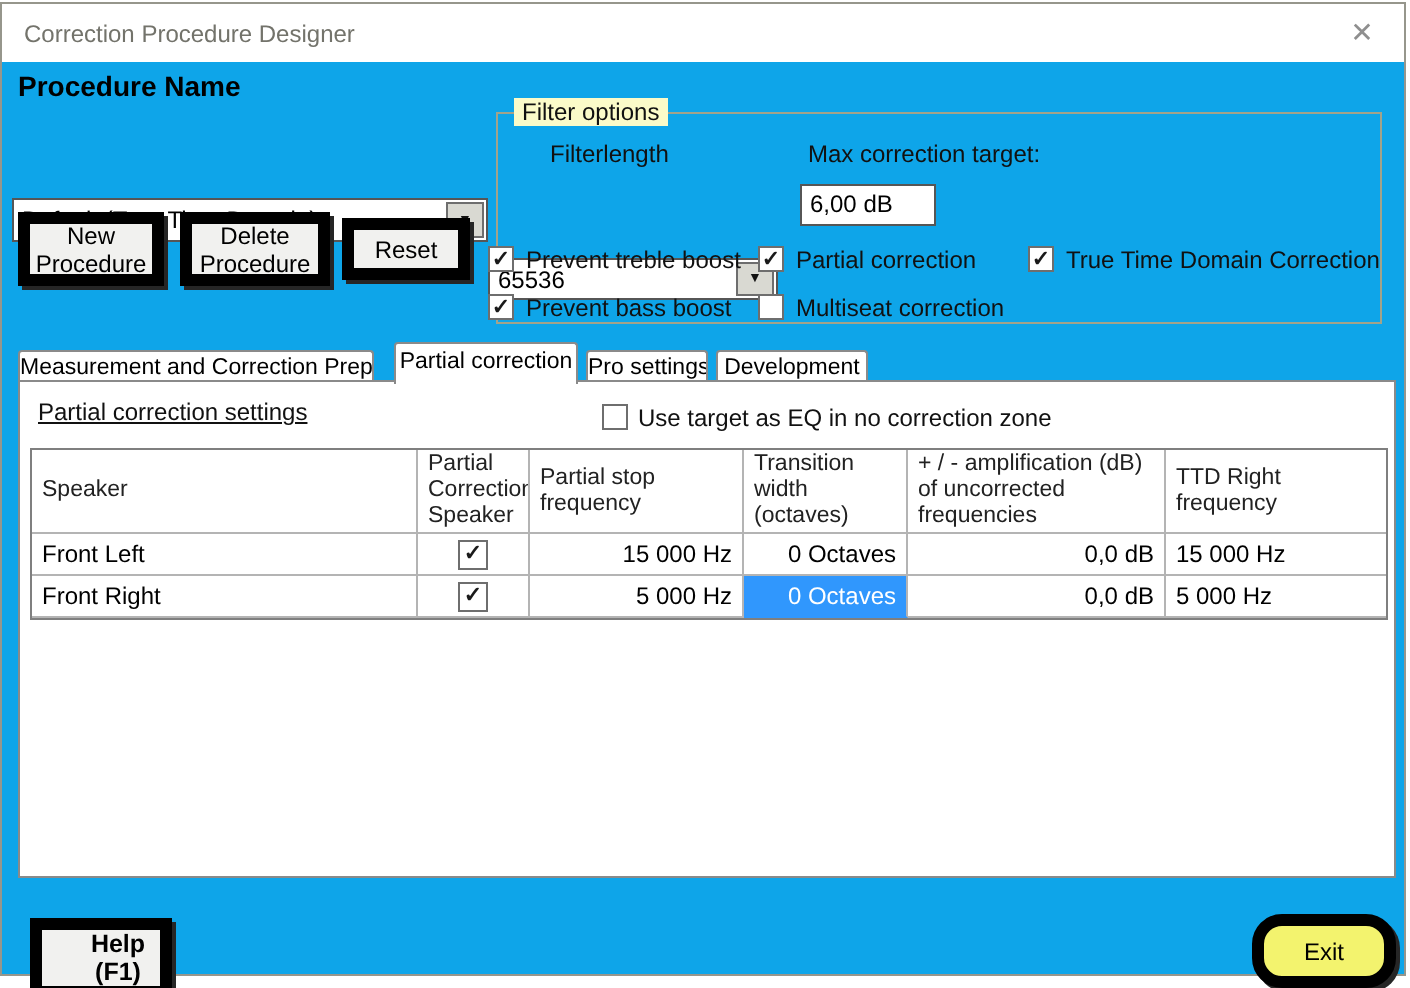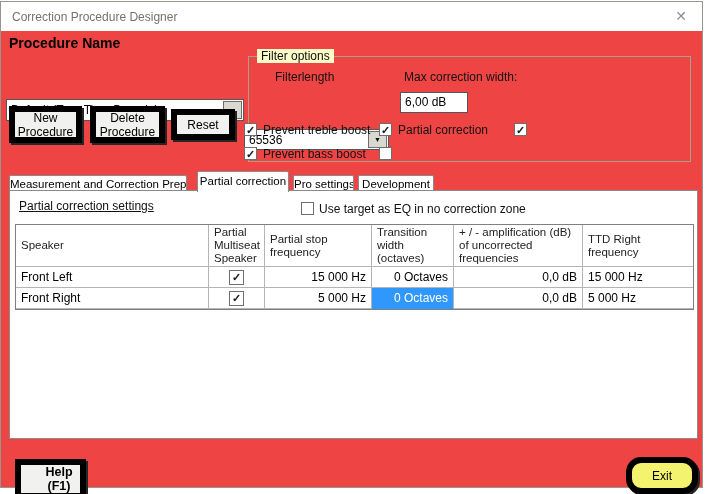--- a/index.html
+++ b/index.html
@@ -4,21 +4,21 @@
 <style>
   html,body{margin:0;padding:0;}
   body{
     width:705px;height:494px;position:relative;background:#ffffff;
     font-family:"Liberation Sans", sans-serif;color:#000;
     -webkit-font-smoothing:antialiased;
   }
   .abs{position:absolute;box-sizing:border-box;}
 
   
-  .window{left:0px;top:1px;width:703px;height:487px;background:#ef4444;border:1px solid #96968C;}
+  .window{left:0px;top:1px;width:703px;height:487px;background:#0ea5e9;border:1px solid #96968C;}
   .titlebar{left:0;top:0;width:100%;height:29px;background:#ffffff;}
   .title-text{left:11px;top:8px;font-size:12px;color:#73736B;white-space:nowrap;}
   .close-btn{right:10px;top:5px;width:22px;height:19px;text-align:center;line-height:19px;
     font-size:14px;color:#8F8F8F;cursor:default;}
 
   
   .lbl{font-size:12px;color:#111;white-space:nowrap;}
   .bold-head{left:8px;top:33px;font-size:14px;font-weight:bold;color:#000;}
 
   
@@ -97,69 +97,71 @@
   </div>
   <div class="abs groupbox" style="left:247px;top:54px;width:443px;height:106px;">
     <span class="legend">Filter options</span>
   </div>
 
   <div class="abs btn" style="left:170px;top:93px;width:64px;height:31px;">
     <span>Reset</span>
   </div>
 
   <span class="abs lbl" style="left:274px;top:68px;">Filterlength</span>
-  <span class="abs lbl" style="left:403px;top:68px;">Max correction width:</span>
+  <span class="abs lbl" style="left:403px;top:68px;">Max correction target:</span>
 
   <div class="abs combo" style="left:243px;top:90px;width:145px;height:21px;">
     <span class="val">65536</span>
     <span class="arrow-btn">▼</span>
   </div>
   <div class="abs textbox" style="left:399px;top:90px;width:68px;height:21px;">6,00 dB</div>
 
   <div class="abs cb" style="left:243px;top:121px;">
     <span>✓</span>
   </div>
   <span class="abs lbl" style="left:262px;top:121px;">Prevent treble boost</span>
 
   <div class="abs cb" style="left:378px;top:121px;">
     <span>✓</span>
   </div>
   <span class="abs lbl" style="left:397px;top:121px;">Partial correction</span>
 
   <div class="abs cb" style="left:513px;top:121px;">
     <span>✓</span>
   </div>
+  <span class="abs lbl" style="left:532px;top:121px;">True Time Domain Correction</span>
 
   <div class="abs cb" style="left:243px;top:145px;">
     <span>✓</span>
   </div>
   <span class="abs lbl" style="left:262px;top:145px;">Prevent bass boost</span>
 
   <div class="abs cb" style="left:378px;top:145px;">
     <span></span>
   </div>
+  <span class="abs lbl" style="left:397px;top:145px;">Multiseat correction</span>
 
   <div class="abs tab" style="left:8px;width:178px;">Measurement and Correction Prep</div>
   <div class="abs tab active" style="left:196px;width:92px;">Partial correction</div>
   <div class="abs tab" style="left:292px;width:61px;">Pro settings</div>
   <div class="abs tab" style="left:357px;width:76px;">Development</div>
 
   <div class="abs panel"></div>
 
   <span class="abs section-title">Partial correction settings</span>
 
   <div class="abs cb z4" style="left:300px;top:200px;">
     <span></span>
   </div>
   <span class="abs lbl z4" style="left:318px;top:200px;">Use target as EQ in no correction zone</span>
 
   <div class="abs grid">
     <div style="display:contents;" class="head">
       <div class="cell th">Speaker</div>
-      <div class="cell th">Partial Multiseat Speaker</div>
+      <div class="cell th">Partial Correction Speaker</div>
       <div class="cell th">Partial stop frequency</div>
       <div class="cell th">Transition width (octaves)</div>
       <div class="cell th">+ / - amplification (dB) of uncorrected frequencies</div>
       <div class="cell th">TTD Right frequency</div>
     </div>
 
     <div style="display:contents;" class="row">
       <div class="cell">Front Left</div>
       <div class="cell c-center">
         <span class="cb" style="width:13px;height:13px;"><span>✓</span></span>

